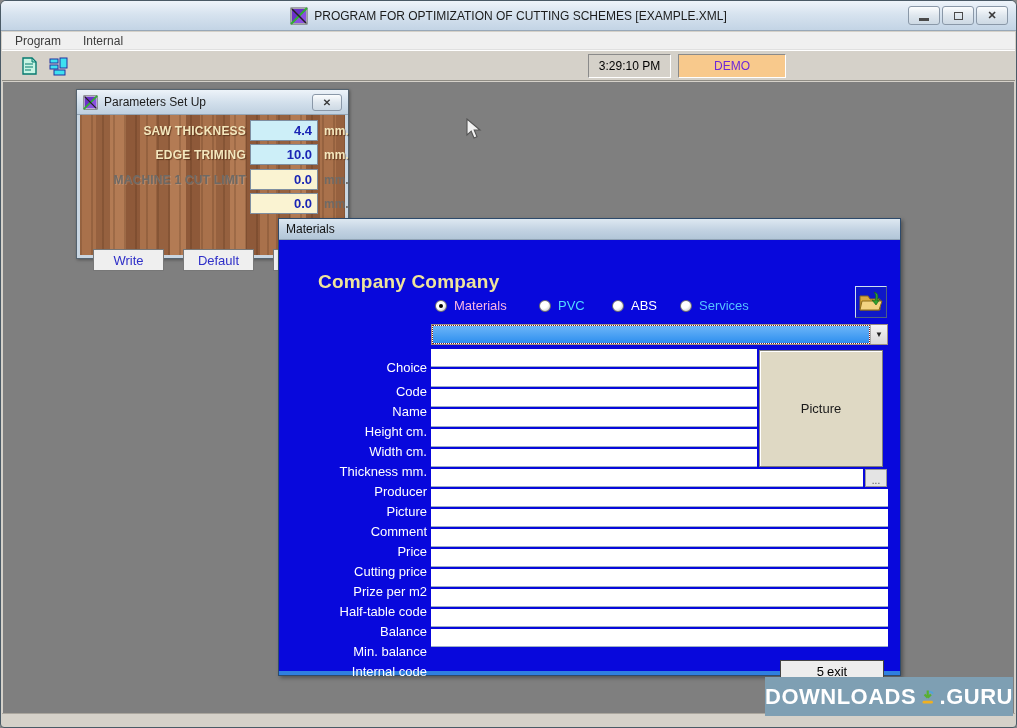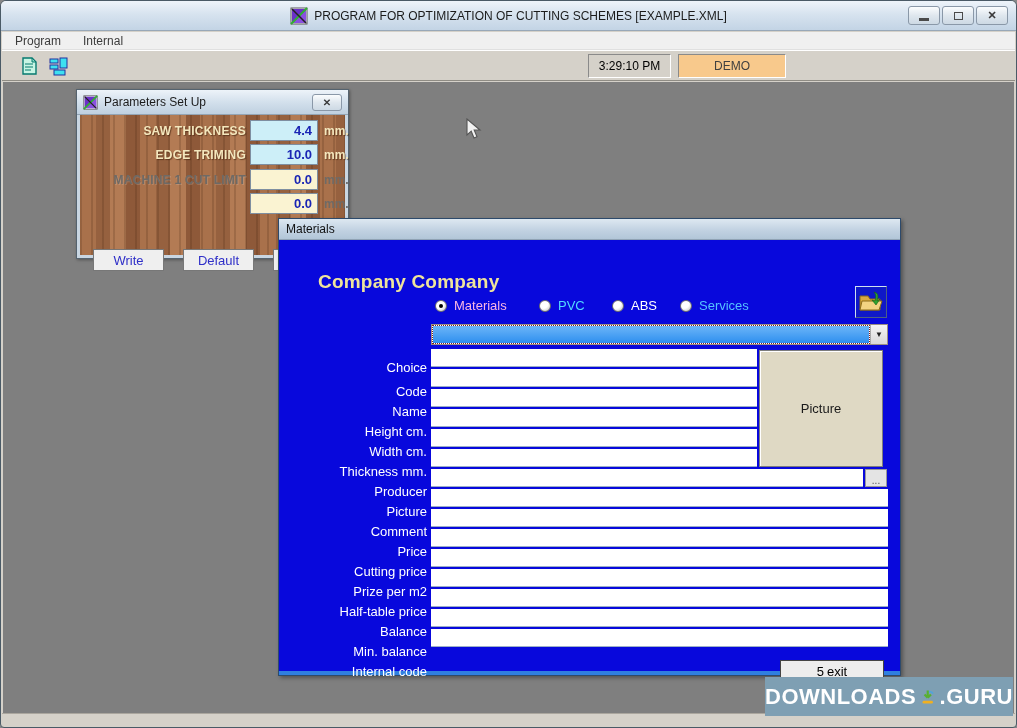--- a/index.html
+++ b/index.html
@@ -27,21 +27,21 @@
   .menu-item { font-size:12px; color:#3c3c3c; }
 
   .toolbar { position:absolute; left:1px; top:49px; right:1px; height:31px; background:#d5d1c9;
              border-top:1px solid #fff; border-bottom:1px solid #8f8c84; }
   .tool-icon { position:absolute; top:4px; width:22px; height:22px; display:flex; align-items:center; justify-content:center; }
   .clock-panel { position:absolute; left:586px; top:3px; width:83px; height:24px; background:#d5d1c9;
                  border:1px solid; border-color:#8a8a8a #ffffff #ffffff #8a8a8a;
                  display:flex; align-items:center; justify-content:center; font-size:12px; color:#000; }
   .demo-panel { position:absolute; left:676px; top:3px; width:108px; height:24px;
                 border:1px solid; border-color:#8a8a8a #ffffff #ffffff #8a8a8a;
-                display:flex; align-items:center; justify-content:center; font-size:12px; color:#404040; }
+                display:flex; align-items:center; justify-content:center; font-size:12px; color:#6d28d9; }
 
   .mdi { position:absolute; left:2px; top:81px; right:2px; bottom:14px; background:#7f7f7f; }
   .bottom-frame { position:absolute; left:1px; right:1px; bottom:1px; height:13px; background:#d5d1c9; border-top:1px solid #aaa69e; }
 
   
   .param-win { position:absolute; left:75px; top:88px; width:273px; height:170px;
                border:1px solid #55636f; background:#c9d6e2; box-shadow:1px 1px 3px rgba(0,0,0,.35); }
   .param-title { height:25px; background:linear-gradient(#edf3f9,#d3e0ec 50%,#bfd0e0); border-bottom:1px solid #93a4b4;
                  display:flex; align-items:center; padding:0 6px; }
   .param-title-text { font-size:12px; color:#1b1b1b; margin-left:6px; flex:1; }
@@ -276,21 +276,21 @@
         <div class="browse-btn" style="top:229px;">...</div>
 
         <span class="mat-label" style="top:249px;">Comment</span>
         <div class="mat-input" style="top:249px; width:457px;"></div>
         <span class="mat-label" style="top:269px;">Price</span>
         <div class="mat-input" style="top:269px; width:457px;"></div>
         <span class="mat-label" style="top:289px;">Cutting price</span>
         <div class="mat-input" style="top:289px; width:457px;"></div>
         <span class="mat-label" style="top:309px;">Prize per m2</span>
         <div class="mat-input" style="top:309px; width:457px;"></div>
-        <span class="mat-label" style="top:329px;">Half-table price</span>
+        <span class="mat-label" style="top:329px;">Half-table code</span>
         <div class="mat-input" style="top:329px; width:457px;"></div>
         <span class="mat-label" style="top:349px;">Balance</span>
         <div class="mat-input" style="top:349px; width:457px;"></div>
         <span class="mat-label" style="top:369px;">Min. balance</span>
         <div class="mat-input" style="top:369px; width:457px;"></div>
         <span class="mat-label" style="top:389px;">Internal code</span>
         <div class="mat-input" style="top:389px; width:457px;"></div>
 
         <div class="exit-btn">
           <span class="exit-key">5</span>

